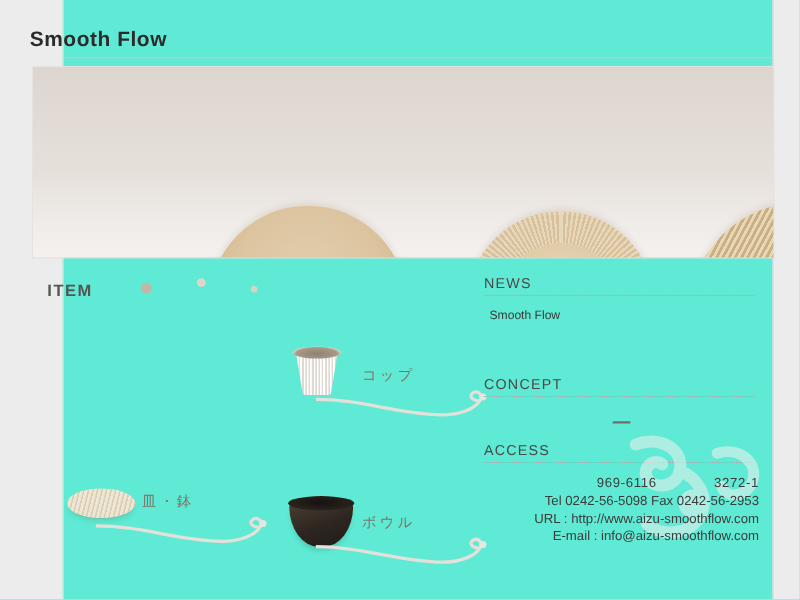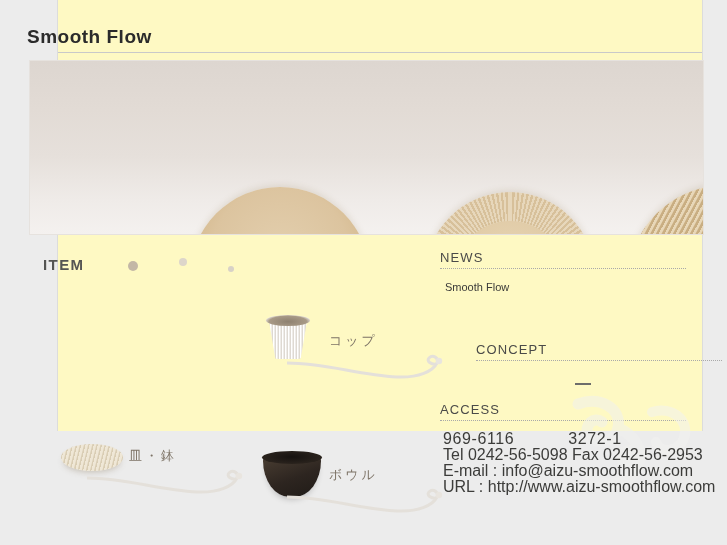--- a/index.html
+++ b/index.html
@@ -12,22 +12,22 @@
     background: #ececec;
     font-family: "Liberation Sans", sans-serif;
     overflow: hidden;
     position: relative;
   }
   #page {
     position: absolute;
     left: 57px;
     top: 0;
     width: 646px;
-    height: 431px;
-    background: #fef9c3;
+    height: 545px;
+    background: #5eead4;
     border-left: 1px solid #dcdcdc;
     border-right: 1px solid #dcdcdc;
     box-sizing: border-box;
   }
   
   #header {
     position: absolute;
     left: 0; top: 0;
     width: 100%;
     height: 53px;
@@ -92,21 +92,20 @@
         #e8d7b8 0px, #e8d7b8 2px, #c9ae82 3px, #c9ae82 5px),
       radial-gradient(circle at 50% 45%, #e6d4b2 0%, #d6bd96 100%);
     box-shadow: 0 -2px 6px rgba(150,125,90,.18);
   }
   
   #item-heading {
     position: absolute;
     left: -15px;
     top: 256px;
     display: flex;
-    align-items: center;
     gap: 33px;
   }
   #item-label {
     font-size: 15px;
     font-weight: bold;
     letter-spacing: 1.4px;
     color: #555553;
   }
   .deco-dot { border-radius: 50%; display: inline-block; }
   #dot-1 { width: 10px; height: 10px; background: #c3b7a6; margin-left: 11px; position: relative; top: 1px; }
@@ -221,21 +220,21 @@
     line-height: 16px;
     padding-top: 10px;
   }
   #news-item { padding-left: 5px; font-size: 11px; color: #3a3a38; }
   #concept-dash {
     width: 16px;
     border-bottom: 2px solid #6d6d6b;
     margin: 22px auto 0 auto;
   }
   #access-lines { padding-left: 3px; position: relative; z-index: 2; }
-  .access-line { white-space: nowrap; font-size: 16px; color: #3c3c3a; line-height: 16px; }
+  .access-line { white-space: nowrap; font-size: 12px; color: #3c3c3a; line-height: 16px; text-align: right; }
   #zip-line { letter-spacing: .6px; }
   #zip-gap { display: inline-block; width: 44px; }
   #watermark {
     position: absolute;
     left: 120px; top: -8px;
     width: 150px; height: 120px;
     opacity: .55;
     z-index: 1;
     pointer-events: none;
   }
@@ -301,21 +300,21 @@
   <div id="right-col">
 
     <div class="section">
       <div class="sec-title">NEWS</div>
       <div class="sec-rule"></div>
       <div class="sec-body">
         <div id="news-item">Smooth Flow</div>
       </div>
     </div>
 
-    <div class="section" style="margin-top:47px;margin-left:36px;">
+    <div class="section" style="margin-top:47px;">
       <div class="sec-title">CONCEPT</div>
       <div class="sec-rule"></div>
       <div id="concept-dash"></div>
     </div>
 
     <div class="section" style="margin-top:17px;">
       <div class="sec-title">ACCESS</div>
       <div class="sec-rule"></div>
 
       <svg id="watermark" viewBox="0 0 150 120">
@@ -325,19 +324,19 @@
         <circle cx="70" cy="64" r="13" fill="#f1f0ee"></circle>
       </svg>
 
       <div class="sec-body" id="access-lines">
         <div class="access-line" id="zip-line">
           <span>969-6116</span>
           <span id="zip-gap"></span>
           <span>3272-1</span>
         </div>
         <div class="access-line">Tel 0242-56-5098 Fax 0242-56-2953</div>
+        <div class="access-line">URL : http://www.aizu-smoothflow.com</div>
         <div class="access-line">E-mail : info@aizu-smoothflow.com</div>
-        <div class="access-line">URL : http://www.aizu-smoothflow.com</div>
       </div>
     </div>
 
   </div>
 </div>
 
 </body></html>

